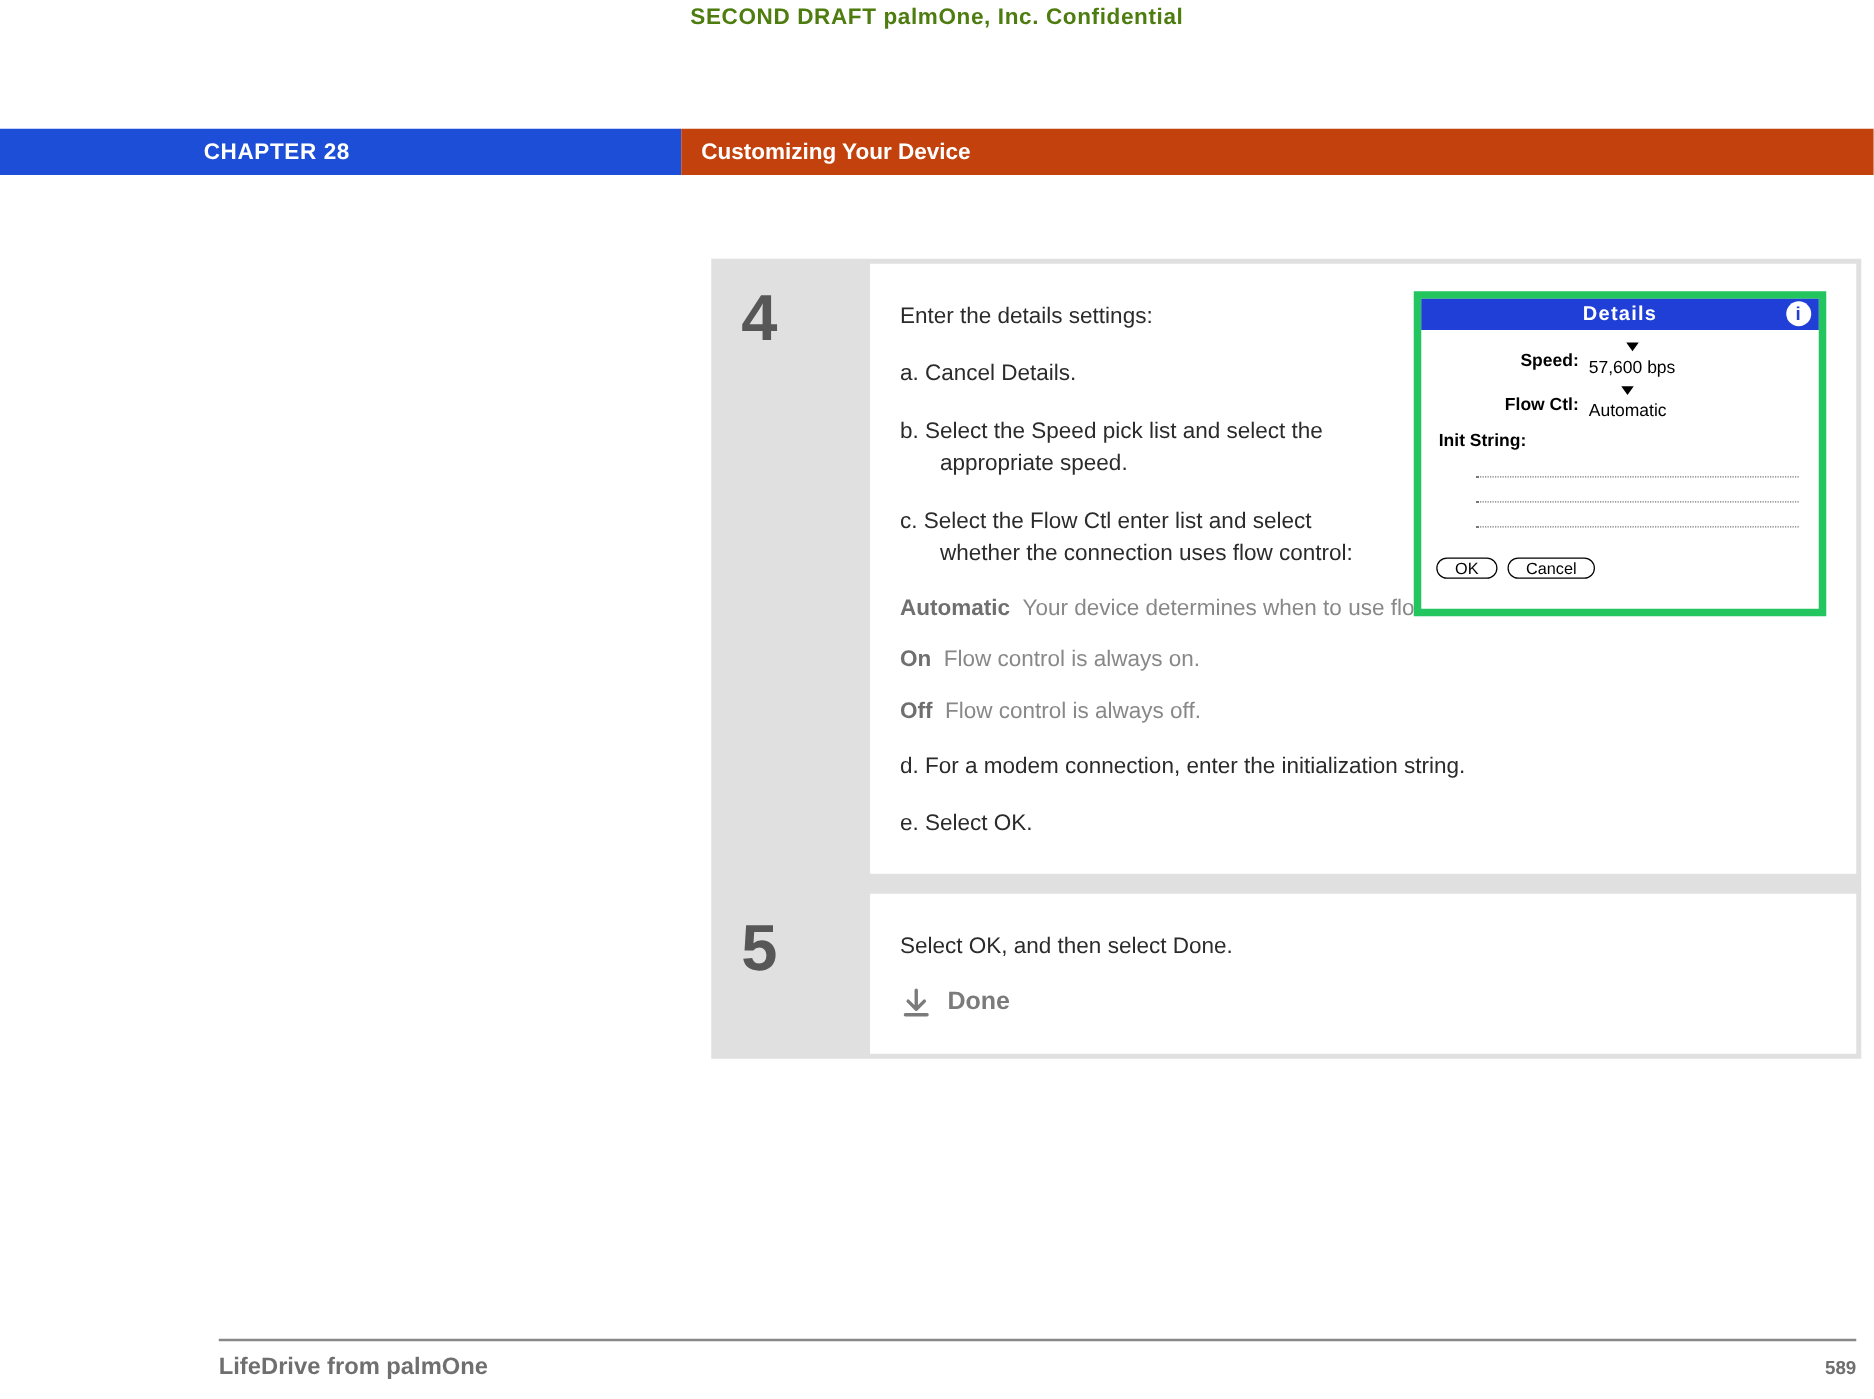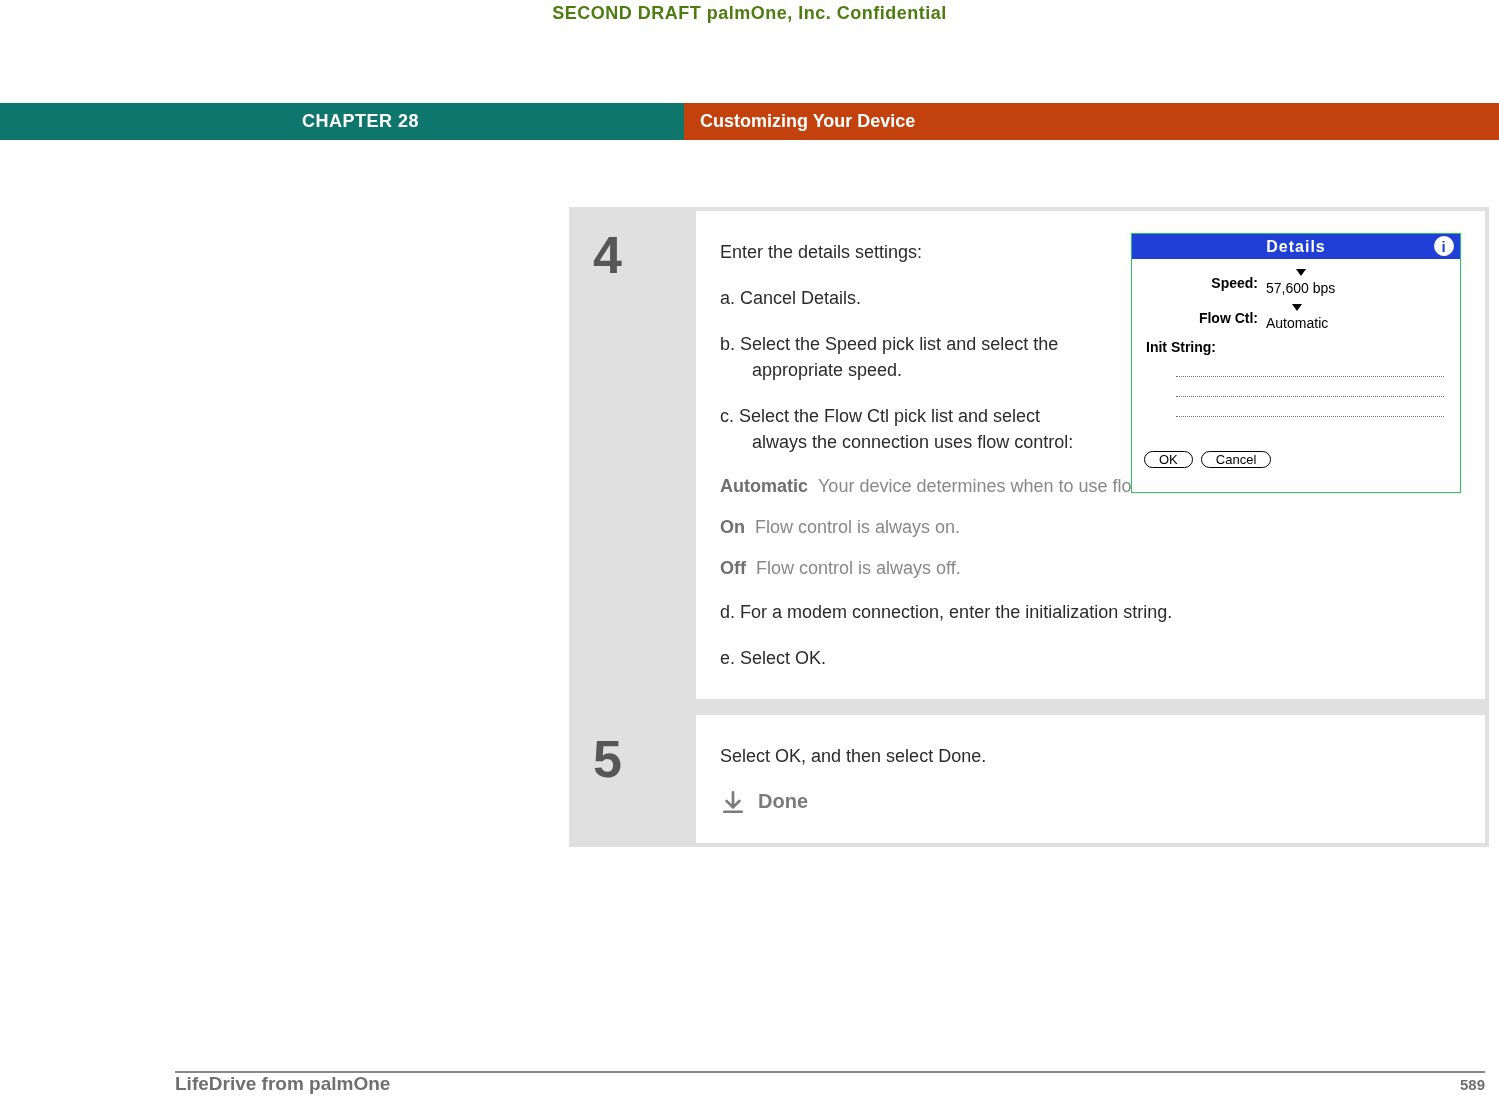--- a/index.html
+++ b/index.html
@@ -1,54 +1,54 @@
 <!DOCTYPE html>
 <html><head>
 <meta charset="utf-8">
 <style>
   * { box-sizing: border-box; margin: 0; padding: 0; }
   html, body { width: 1499px; height: 1119px; font-family: Arial, Helvetica, sans-serif; background:#fff; }
   .page { width:1499px; height:1119px; position:relative; background:#fff; }
   .top-confidential { position:absolute; top:3px; left:0; width:1499px; text-align:center; color:#4d7c0f; font-size:18px; font-weight:600; letter-spacing:0.5px; }
   .header-bar { position:absolute; top:103px; left:0; width:1499px; height:37px; display:flex; }
-  .header-orange { width:684px; height:37px; background:#0f766e; display:flex; align-items:center; justify-content:flex-end; padding-right:265px;text-align:center; }
+  .header-orange { width:545px; height:37px; background:#1d4ed8; display:flex; align-items:center; justify-content:flex-end; padding-right:265px;text-align:center; }
   .header-orange span { color:#fff; font-weight:bold; font-size:18px; letter-spacing:0.5px; }
   .header-gray { flex:1; height:37px; background:#c2410c; display:flex; align-items:center; padding-left:16px; }
   .header-gray span { color:#fff; font-weight:bold; font-size:18px; }
 
   .steps-wrap { position:absolute; top:207px; left:569px; width:920px; background:#e0e0e0; padding:4px 4px 4px 4px; }
   .step { display:flex; background:#e0e0e0; margin-bottom:16px; }
   .step:last-child { margin-bottom:0; }
   .step-num-cell { width:123px; padding:14px 0 0 20px; }
   .step-num { color:#575757; font-size:52px; font-weight:bold; font-family:Arial, Helvetica, sans-serif; }
   .step-body { flex:1; background:#fff; padding:28px 24px 28px 24px; position:relative; }
   .step-body p { color:#2b2b2b; font-size:18px; line-height:1.45; margin-bottom:20px; }
   .indent { padding-left:32px; text-indent:-32px; }
   .definition { color:#888; font-size:18px; margin-bottom:20px; }
   .definition b { color:#6f6f6f; font-weight:bold; margin-right:10px; }
   .done-row { display:flex; align-items:center; gap:12px; margin-top:8px; }
   .done-text { color:#7b7b7b; font-weight:bold; font-size:20px; }
   .arrow-done { width:26px; height:26px; }
 
   
-  .palm { position:absolute; top:22px; right:24px; width:330px; height:260px; border:1px solid #22c55e; background:#fff; }
+  .palm { position:absolute; top:22px; right:24px; width:330px; height:260px; border:6px solid #22c55e; background:#fff; }
   .palm-title { height:25px; background:#1f3fd6; color:#fff; text-align:center; font-weight:bold; font-size:16px; font-family:"Arial Black", Arial; letter-spacing:1px; display:flex; align-items:center; justify-content:center; position:relative; }
   .palm-info { position:absolute; right:6px; top:2px; width:20px; height:20px; border-radius:50%; background:#fff; color:#1f3fd6; font-weight:bold; font-size:15px; display:flex; align-items:center; justify-content:center; }
   .palm-body { padding:10px 14px 10px 14px; font-family:"Arial Black", Arial; font-size:14px; color:#000; }
   .palm-row { display:flex; align-items:center; margin-bottom:8px; }
   .palm-label { font-weight:900; font-size:14px; text-align:right; width:120px; padding-right:8px; }
   .palm-drop { display:inline-flex; align-items:center; gap:4px; font-weight:normal; font-size:14px;flex-direction:column; }
   .tri { width:0; height:0; border-left:5px solid transparent; border-right:5px solid transparent; border-top:7px solid #000; }
   .init-label { font-weight:900; font-size:14px; margin-top:4px; margin-bottom:6px; }
   .dotted-line { border-bottom:1px dotted #777; height:16px; margin:0 2px 4px 30px; }
   .palm-buttons { position:absolute; bottom:24px; left:12px; display:flex; gap:8px; }
   .palm-btn { border:1.5px solid #000; border-radius:12px; padding:0px 14px; font-size:13px; font-family:Arial; background:#fff; }
 
   .footer-rule { position:absolute; bottom:46px; left:175px; width:1310px; height:2px; background:#888; }
-  .footer { position:absolute; bottom:24px; left:175px; width:1310px; display:flex; justify-content:space-between; align-items:baseline; }
+  .footer { position:absolute; bottom:14px; left:175px; width:1310px; display:flex; justify-content:space-between; align-items:baseline; }
   .footer-left { color:#6f6f6f; font-weight:bold; font-size:19px; }
   .footer-right { color:#6f6f6f; font-size:15px; font-weight:bold; }
   .step4-left { max-width:370px; }
 </style>
 </head>
 <body>
 
 <div class="page">
   <div class="top-confidential">SECOND DRAFT palmOne, Inc.  Confidential</div>
 
@@ -66,21 +66,21 @@
     <div class="step">
       <div class="step-num-cell">
         <div class="step-num">4</div>
       </div>
       <div class="step-body">
 
         <div class="step4-left">
           <p>Enter the details settings:</p>
           <p class="indent">a.  Cancel Details.</p>
           <p class="indent">b.  Select the Speed pick list and select the appropriate speed.</p>
-          <p class="indent">c.  Select the Flow Ctl pick list and select always the connection uses flow control:</p>
+          <p class="indent">c.  Select the Flow Ctl enter list and select whether the connection uses flow control:</p>
         </div>
 
         <div class="definition"><b>Automatic</b><span>Your device determines when to use flow control.</span></div>
         <div class="definition"><b>On</b><span>Flow control is always on.</span></div>
         <div class="definition"><b>Off</b><span>Flow control is always off.</span></div>
 
         <p class="indent">d.  For a modem connection, enter the initialization string.</p>
         <p class="indent" style="margin-bottom:0;">e.  Select OK.</p>
 
         <div class="palm">

